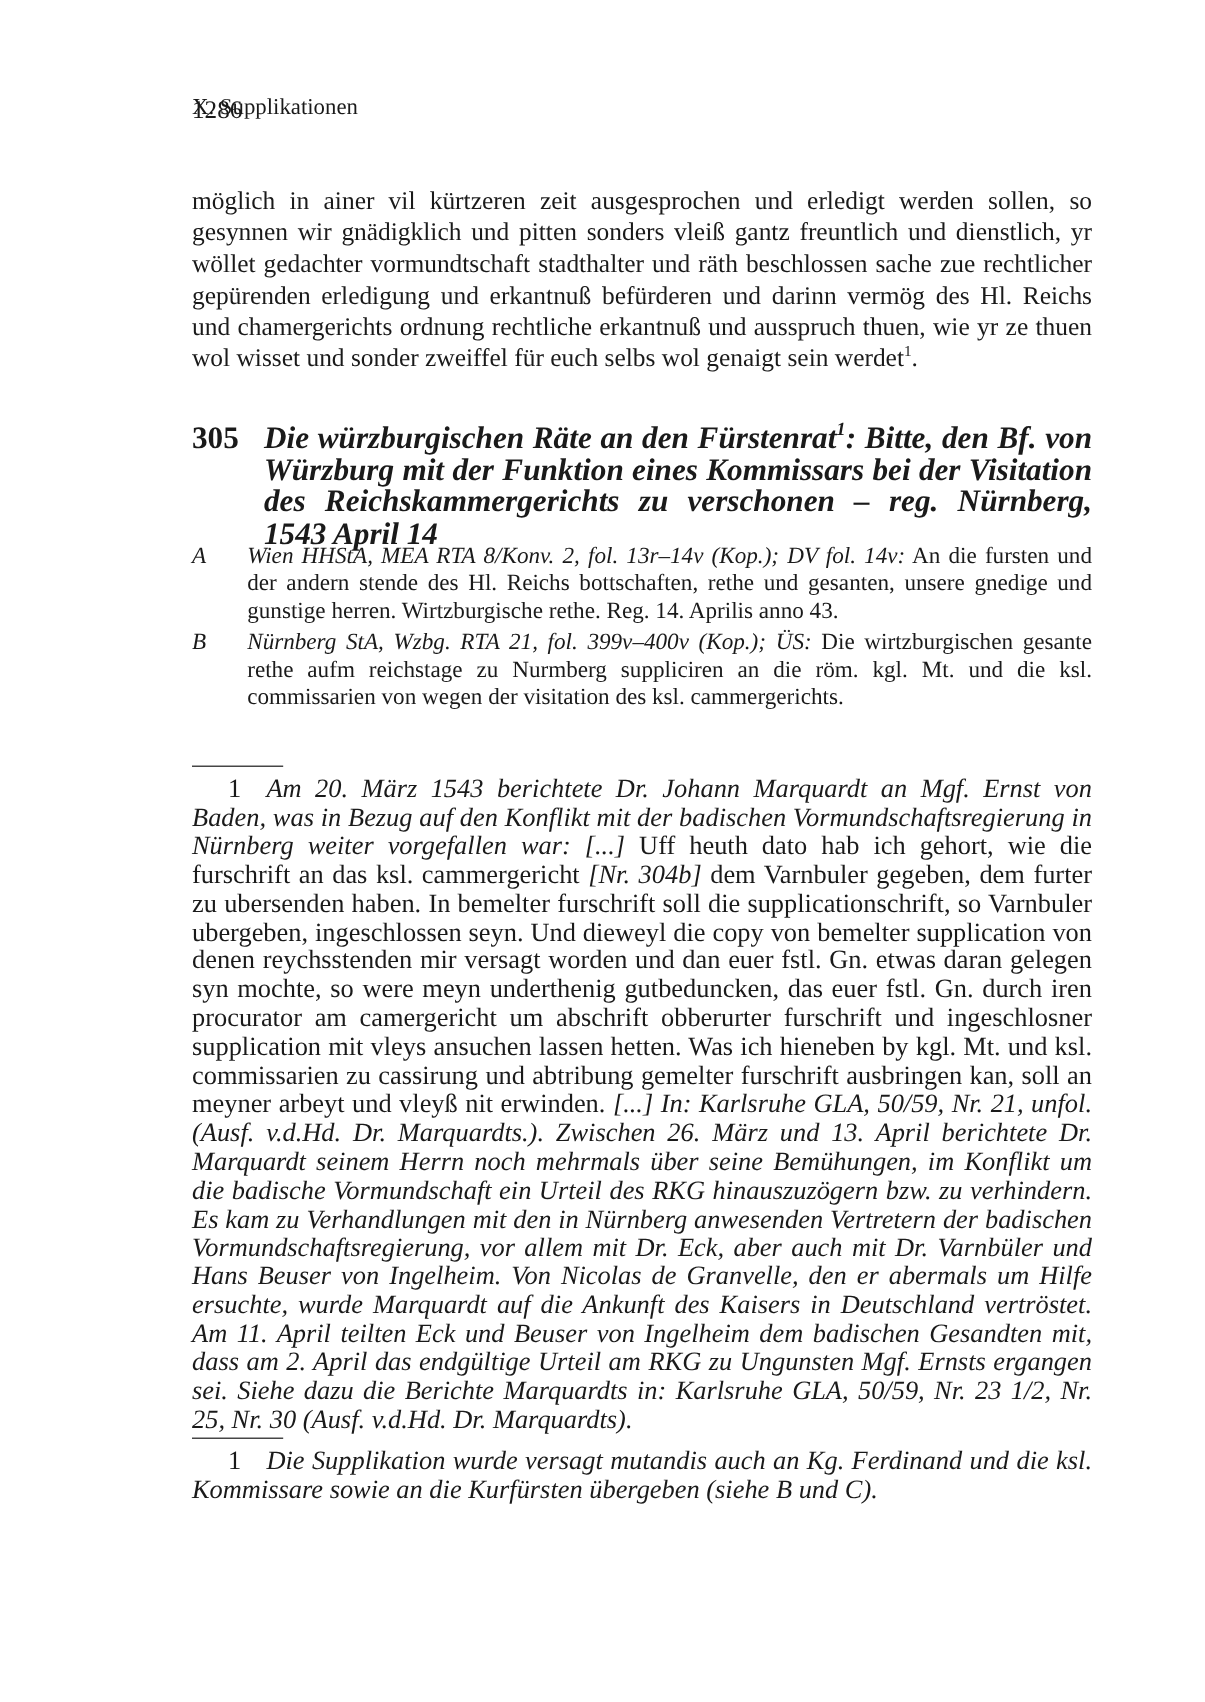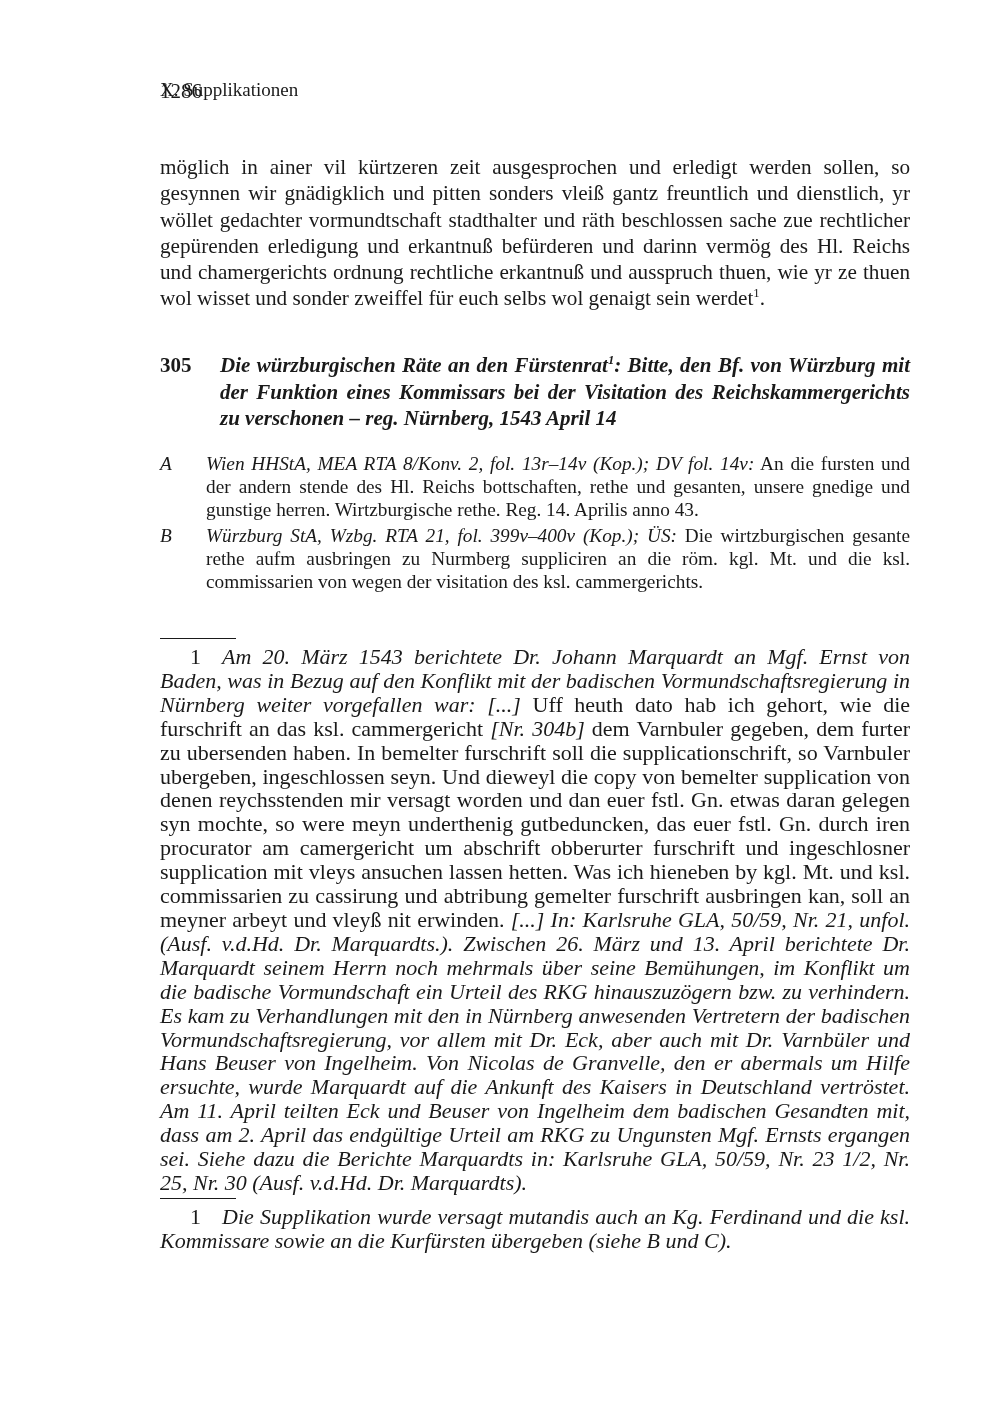--- a/index.html
+++ b/index.html
@@ -12,21 +12,21 @@
   .header { position: absolute; top: 79px; left: 0; width: 750px; height: 28px; font-size: 21px; }
   .header .pno { position: absolute; left: 0; top: 0; }
   .header .rh { position: absolute; left: 0; width: 750px; text-align: left; top: 0; font-size: 19px; }
   .body-text {
     position: absolute; top: 120px; left: 0; width: 750px;
     font-size: 21.2px; line-height: 26.3px; text-align: justify; margin-top: 34px;
   }
   sup { font-size: 0.6em; line-height: 0; vertical-align: 0.65em; }
   .doc-head {
     position: absolute; top: 352px; left: 0; width: 750px;
-    font-size: 21px; line-height: 26.5px; font-weight: bold;
+    font-size: 26px; line-height: 26.5px; font-weight: bold;
   }
   .doc-head .num { position: absolute; left: 0; top: 0; font-style: normal; }
   .doc-head .title { margin-left: 60px; font-style: italic; text-align: justify; }
   .sources {
     position: absolute; top: 452px; left: 0; width: 750px;
     font-size: 19.3px; line-height: 23.2px;
   }
   .src { position: relative; margin-bottom: 2px; }
   .src .lbl { position: absolute; left: 0; top: 0; font-style: italic; }
   .src .txt { margin-left: 46px; text-align: justify; }
@@ -56,21 +56,21 @@
     <div class="title"><span>Die würzburgischen Räte an den Fürstenrat</span><sup>1</sup><span>: Bitte, den Bf. von Würzburg mit der Funktion eines Kommissars bei der Visitation des Reichskammergerichts zu verschonen – reg. Nürnberg, 1543 April 14</span></div>
   </div>
 
   <div class="sources">
     <div class="src">
       <span class="lbl">A</span>
       <div class="txt"><i>Wien HHStA, MEA RTA 8/Konv. 2, fol. 13r–14v (Kop.); DV fol. 14v:</i><span> An die fursten und der andern stende des Hl. Reichs bottschaften, rethe und gesanten, unsere gnedige und gunstige herren. Wirtzburgische rethe. Reg. 14. Aprilis anno 43.</span></div>
     </div>
     <div class="src">
       <span class="lbl">B</span>
-      <div class="txt"><i>Würzburg StA, Wzbg. RTA 21, fol. 399v–400v (Kop.); ÜS:</i><span> Die wirtzburgischen gesante rethe aufm ausbringen zu Nurmberg suppliciren an die röm. kgl. Mt. und die ksl. commissarien von wegen der visitation des ksl. cammergerichts.</span></div>
+      <div class="txt"><i>Nürnberg StA, Wzbg. RTA 21, fol. 399v–400v (Kop.); ÜS:</i><span> Die wirtzburgischen gesante rethe aufm reichstage zu Nurmberg suppliciren an die röm. kgl. Mt. und die ksl. commissarien von wegen der visitation des ksl. cammergerichts.</span></div>
     </div>
   </div>
 
   <div class="rule" style="top:638px;"></div>
 
   <div class="fn" style="top:645px;"><span class="fnum">1</span><i>Am 20. März 1543 berichtete Dr. Johann Marquardt an Mgf. Ernst von Baden, was in Bezug auf den Konflikt mit der badischen Vormundschaftsregierung in Nürnberg weiter vorgefallen war: [...] </i><span>Uff heuth dato hab ich gehort, wie die furschrift an das ksl. cammergericht </span><i>[Nr. 304b] </i><span>dem Varnbuler gegeben, dem furter zu ubersenden haben. In bemelter furschrift soll die supplicationschrift, so Varnbuler ubergeben, ingeschlossen seyn. Und dieweyl die copy von bemelter supplication von denen reychsstenden mir versagt worden und dan euer fstl. Gn. etwas daran gelegen syn mochte, so were meyn underthenig gutbeduncken, das euer fstl. Gn. durch iren procurator am camergericht um abschrift obberurter furschrift und ingeschlosner supplication mit vleys ansuchen lassen hetten. Was ich hieneben by kgl. Mt. und ksl. commissarien zu cassirung und abtribung gemelter furschrift ausbringen kan, soll an meyner arbeyt und vleyß nit erwinden. </span><i>[...] In: Karlsruhe GLA, 50/59, Nr. 21, unfol. (Ausf. v.d.Hd. Dr. Marquardts.). Zwischen 26. März und 13. April berichtete Dr. Marquardt seinem Herrn noch mehrmals über seine Bemühungen, im Konflikt um die badische Vormundschaft ein Urteil des RKG hinauszuzögern bzw. zu verhindern. Es kam zu Verhandlungen mit den in Nürnberg anwesenden Vertretern der badischen Vormundschaftsregierung, vor allem mit Dr. Eck, aber auch mit Dr. Varnbüler und Hans Beuser von Ingelheim. Von Nicolas de Granvelle, den er abermals um Hilfe ersuchte, wurde Marquardt auf die Ankunft des Kaisers in Deutschland vertröstet. Am 11. April teilten Eck und Beuser von Ingelheim dem badischen Gesandten mit, dass am 2. April das endgültige Urteil am RKG zu Ungunsten Mgf. Ernsts ergangen sei. Siehe dazu die Berichte Marquardts in: Karlsruhe GLA, 50/59, Nr. 23 1/2, Nr. 25, Nr. 30 (Ausf. v.d.Hd. Dr. Marquardts).</i></div>
 
   <div class="rule" style="top:1198px;"></div>
 
   <div class="fn" style="top:1205px;"><span class="fnum">1</span><i>Die Supplikation wurde versagt mutandis auch an Kg. Ferdinand und die ksl. Kommissare sowie an die Kurfürsten übergeben (siehe B und C).</i></div>

